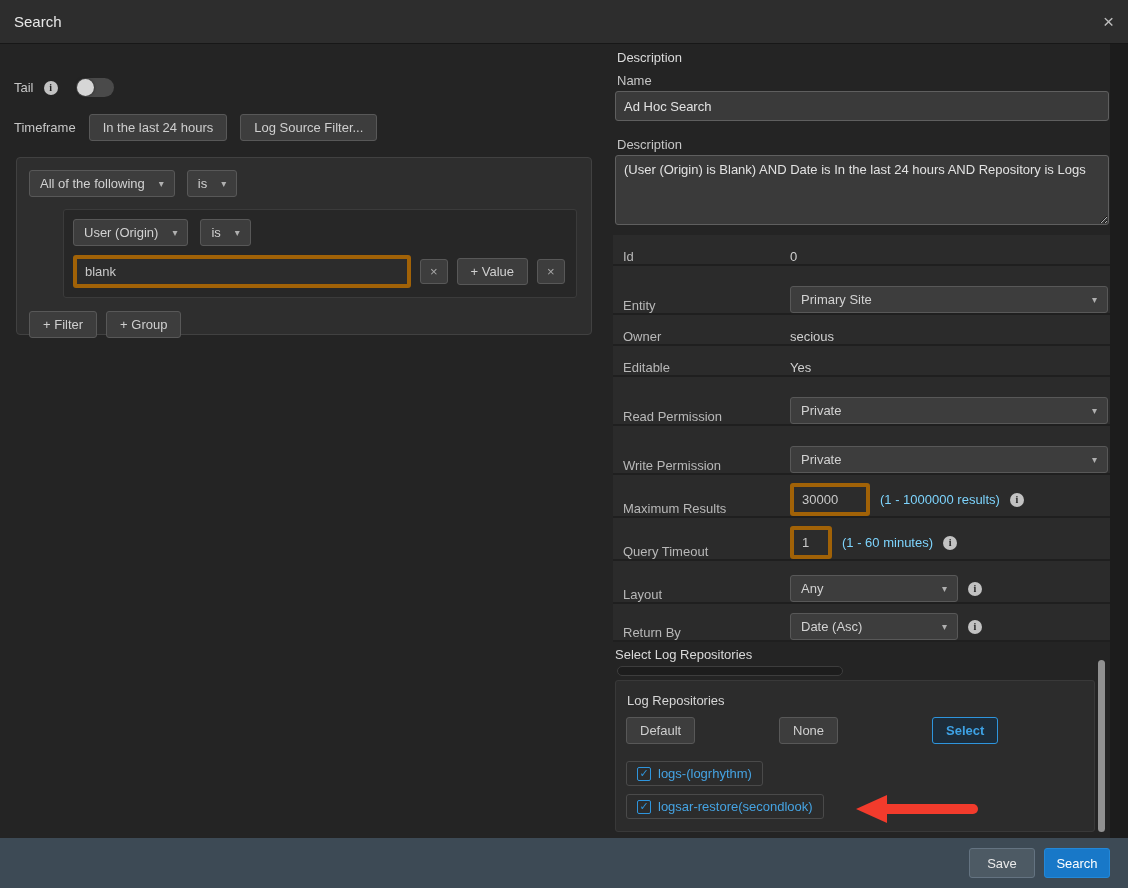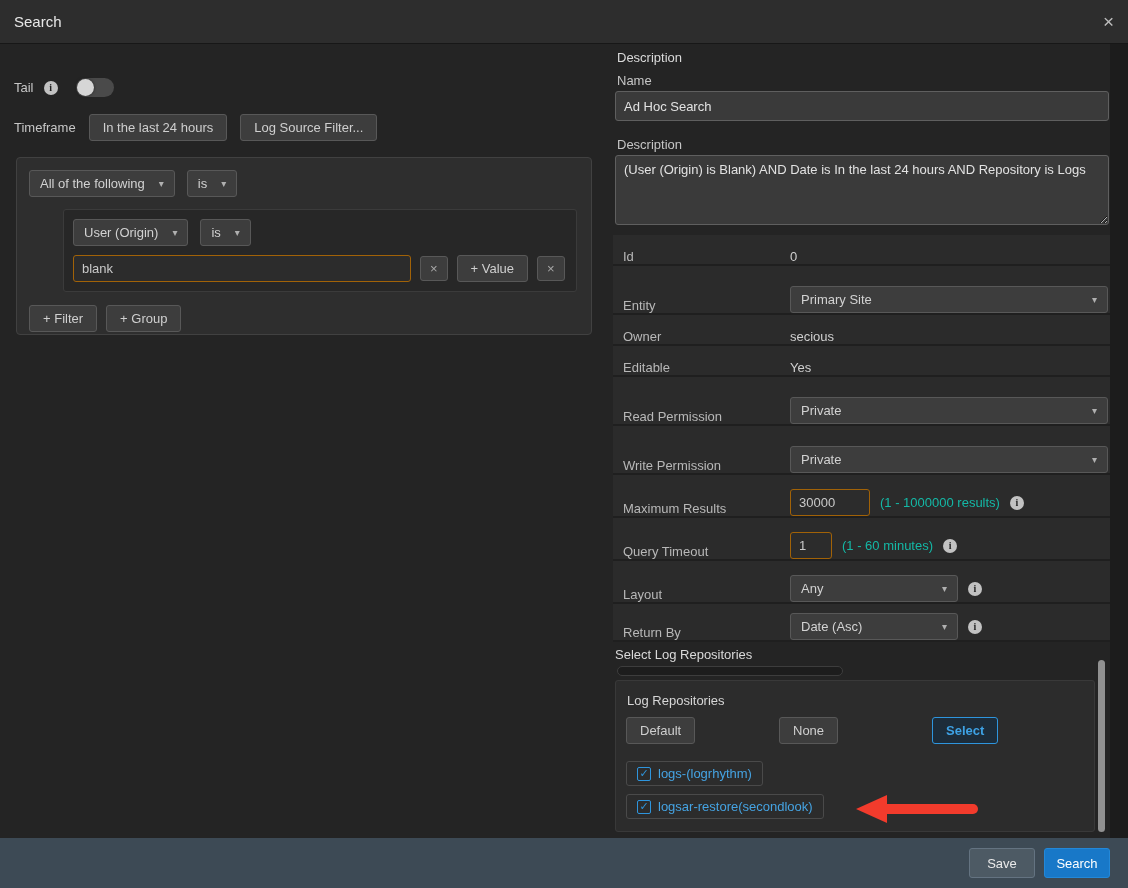--- a/index.html
+++ b/index.html
@@ -27,21 +27,21 @@
     color:#cfcfcf; padding:5px 13px; font-size:13px; cursor:pointer; white-space:nowrap;
   }
   .btn-sm { padding:4px 9px; color:#a8a8a8; }
   .dd {
     display:inline-flex; align-items:center; gap:14px;
     background:#3d3d3d; border:1px solid #585858; border-radius:3px;
     color:#d2d2d2; padding:5px 10px; font-size:13px; cursor:pointer; white-space:nowrap;
   }
   .dd .caret { font-size:10px; color:#b0b0b0; margin-left:auto; }
   .txt {
-    background:#2c2c2c; border:1px solid #a16207; border-radius:3px;
+    background:#2c2c2c; border:4px solid #a16207; border-radius:3px;
     color:#c9c9c9; padding:5px 8px; font-size:13px; font-family:"Liberation Sans",sans-serif;
   }
   .info {
     display:inline-flex; align-items:center; justify-content:center;
     width:14px; height:14px; border-radius:50%;
     background:#c2c2c2; color:#1f1f1f; font-size:10px; font-weight:bold;
     font-family:"Liberation Serif", serif; flex:0 0 auto;
   }
 
   
@@ -91,21 +91,21 @@
   }
   .prow.lg { min-height:38px; }
   .prow.xl { min-height:43px; }
   .prow .plabel { width:177px; padding-left:10px; color:#b8b8b8; flex:0 0 auto; }
   .prow .pvalue { display:flex; align-items:center; gap:10px; flex:1; padding-right:8px; }
   .dd-full { width:318px;margin-top:20px; }
   .dd-layout { width:168px; }
   .dd-return { width:168px; }
   .num-wide { width:80px; }
   .num-narrow { width:42px; }
-  .hint { color:#14b8a6; }
+  .hint { color:#7dd3fc; }
 
   #repo-heading { left:615px; top:647px; }
   .scroll-stub {
     position:absolute; left:617px; top:666px; width:226px; height:10px;
     background:#1d1d1d; border:1px solid #3d3d3d; border-radius:5px; cursor:pointer;
   }
   .repo-box {
     position:absolute; left:615px; top:680px; width:480px; height:152px;
     background:#2c2c2c; border:1px solid #393939; border-radius:3px;
   }

